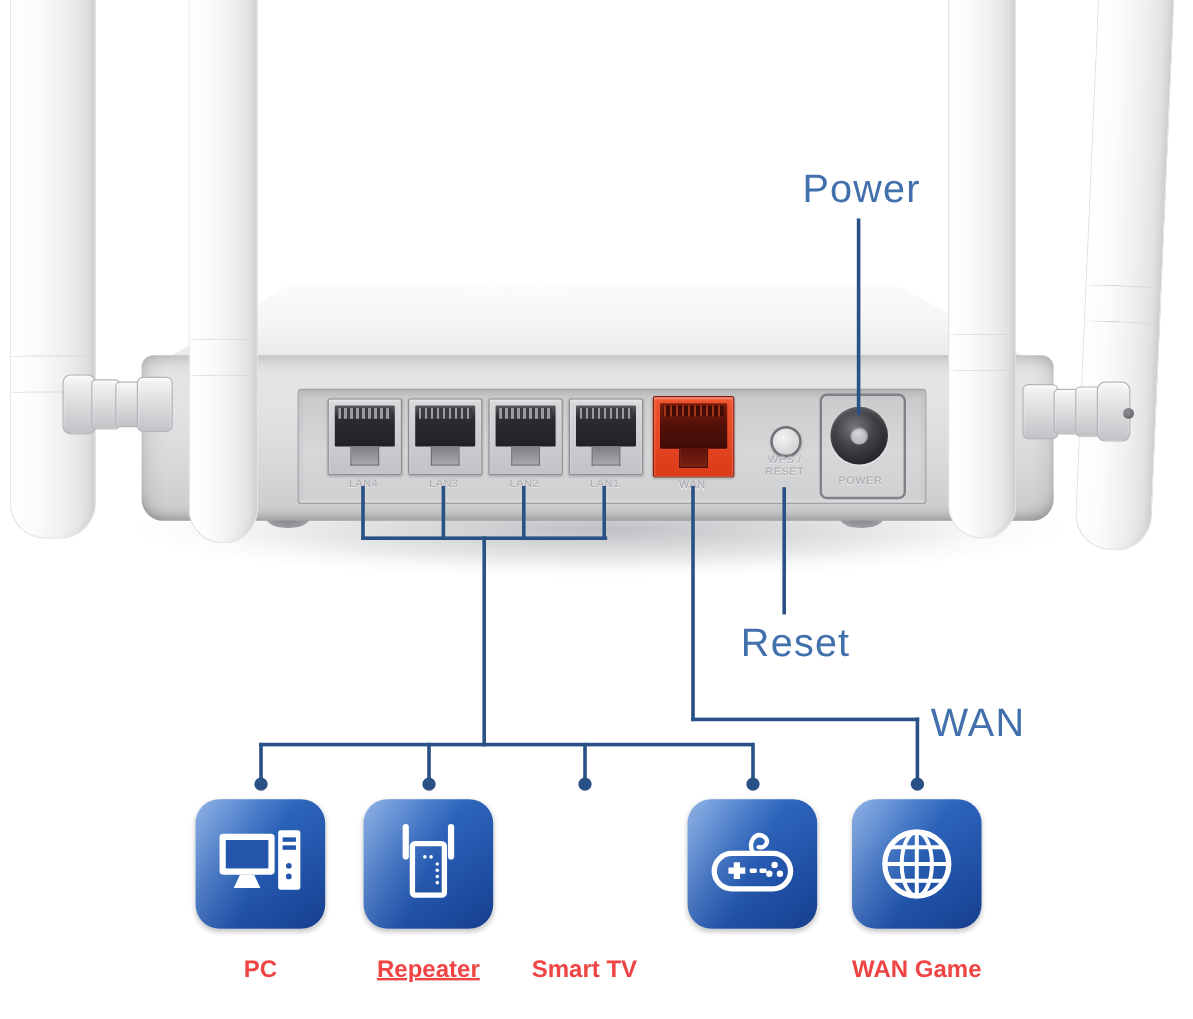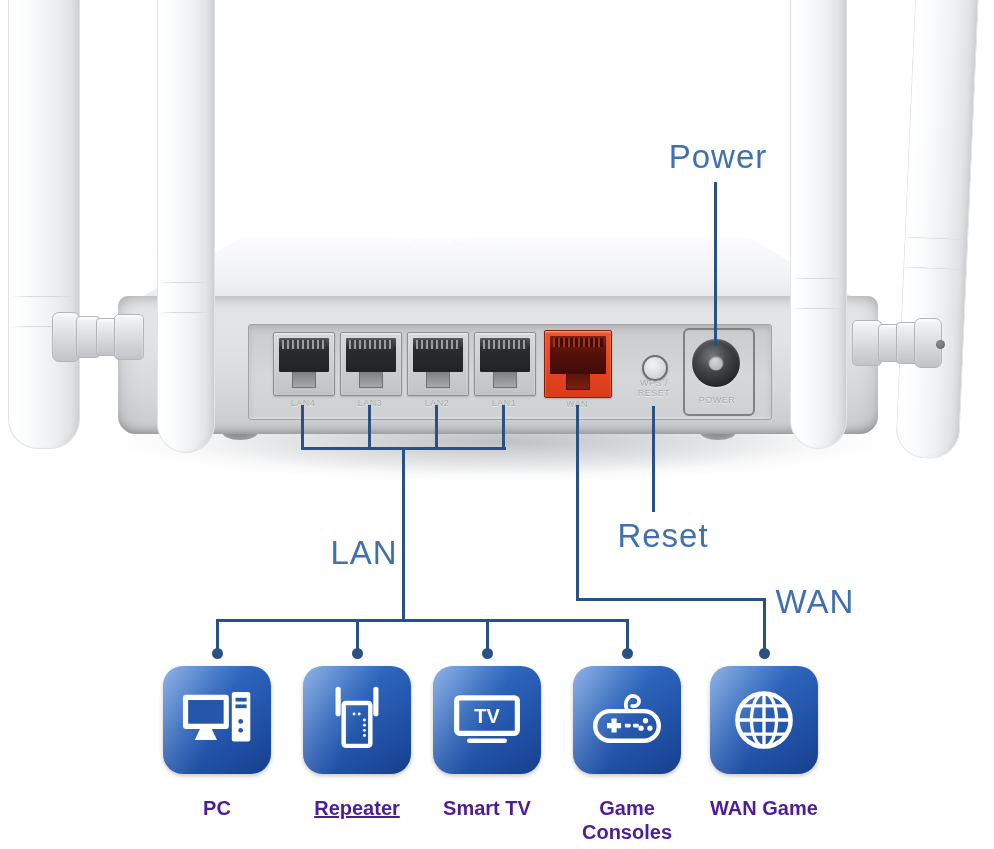--- a/index.html
+++ b/index.html
@@ -87,21 +87,21 @@
     font-size:33px;letter-spacing:1px;}
 
   
   .tile{position:absolute;top:666px;width:108px;height:108px;border-radius:20px;z-index:5;
     background:linear-gradient(145deg,#4a83d6 0%,#2c63b9 38%,#1f4fa4 72%,#173f8c 100%);
     box-shadow:0 2px 4px rgba(0,0,0,.22);}
   .tile::before{content:"";position:absolute;inset:0;border-radius:inherit;
     background:linear-gradient(115deg,rgba(255,255,255,.38),rgba(255,255,255,.10) 34%,transparent 52%);}
   .tile svg{position:absolute;left:17px;top:17px;}
   .tile-label{position:absolute;top:796px;width:140px;z-index:5;text-align:center;
-    color:#4c1d95;font-size:20px;font-weight:bold;line-height:1.2;white-space:pre-line;}
+    color:#ef4444;font-size:20px;font-weight:bold;line-height:1.2;white-space:pre-line;}
 </style>
 </head>
 <body>
 
 <div class="stage">
 
   <div class="shadow-main"></div>
 
   <div class="antenna" style="left:8px;width:70px;height:452px;">
     <div class="seam" style="top:300px;"></div>
@@ -185,21 +185,20 @@
   <div class="port-label" style="left:340px;top:398px;width:60px;">LAN3</div>
   <div class="port-label" style="left:407px;top:398px;width:60px;">LAN2</div>
   <div class="port-label" style="left:474px;top:398px;width:60px;">LAN1</div>
   <div class="port-label" style="left:547px;top:399px;width:60px;">WAN</div>
   <div class="port-label" style="left:626px;top:378px;width:56px;">WPS /
 RESET</div>
   <div class="port-label" style="left:687px;top:395px;width:60px;">POWER</div>
 
   <div class="callout" style="left:648px;top:138px;">Power</div>
   <div class="callout" style="left:593px;top:517px;">Reset</div>
-  <div class="callout" style="left:294px;top:534px;">LAN</div>
   <div class="callout" style="left:745px;top:583px;">WAN</div>
 
   <div class="cl" style="left:714px;top:182px;width:3px;height:164px;"></div>
   <div class="cl" style="left:652px;top:406px;width:3px;height:106px;"></div>
 
   <div class="cl" style="left:301px;top:405px;width:3px;height:45px;"></div>
   <div class="cl" style="left:368px;top:405px;width:3px;height:45px;"></div>
   <div class="cl" style="left:435px;top:405px;width:3px;height:45px;"></div>
   <div class="cl" style="left:502px;top:405px;width:3px;height:45px;"></div>
   <div class="cl" style="left:301px;top:447px;width:205px;height:3px;"></div>
@@ -244,27 +243,20 @@
       <g fill="#ffffff">
         <circle cx="46" cy="42" r="2"></circle>
           <circle cx="53" cy="42" r="2"></circle>
         <circle cx="60" cy="50" r="2"></circle>
           <circle cx="60" cy="57" r="2"></circle>
         <circle cx="60" cy="64" r="2"></circle>
           <circle cx="60" cy="71" r="2"></circle>
       </g>
     </svg>
   </div>
-  <div class="tile" style="left:433px;">
-    <svg width="74" height="74" viewBox="0 0 100 100">
-      <rect x="9" y="20" width="82" height="48" rx="4" fill="none" stroke="#ffffff" stroke-width="7"></rect>
-      <text x="50" y="54" text-anchor="middle" font-size="27" font-weight="bold" fill="#ffffff" font-family="Liberation Sans, sans-serif">TV</text>
-      <rect x="23" y="75" width="54" height="6" rx="3" fill="#ffffff"></rect>
-    </svg>
-  </div>
   <div class="tile" style="left:573px;">
     <svg width="74" height="74" viewBox="0 0 100 100">
       <path d="M50 36 C45 25 53 15 61 18 C70 21 67 33 57 31" fill="none" stroke="#ffffff" stroke-width="5" stroke-linecap="round"></path>
       <rect x="7" y="38" width="86" height="40" rx="20" fill="none" stroke="#ffffff" stroke-width="6"></rect>
       <path d="M23 54 h6 v-6 h7 v6 h6 v7 h-6 v6 h-7 v-6 h-6 z" fill="#ffffff"></path>
       <rect x="47" y="55" width="8" height="5" rx="1.5" fill="#ffffff"></rect>
       <rect x="58" y="55" width="8" height="5" rx="1.5" fill="#ffffff"></rect>
       <circle cx="75" cy="51" r="3.6" fill="#ffffff"></circle>
       <circle cx="69" cy="61" r="3.6" fill="#ffffff"></circle>
       <circle cx="81" cy="61" r="3.6" fill="#ffffff"></circle>
@@ -279,17 +271,15 @@
         <line x1="14" y1="50" x2="86" y2="50" stroke-width="4.5"></line>
         <line x1="20" y1="31" x2="80" y2="31" stroke-width="4.5"></line>
         <line x1="20" y1="69" x2="80" y2="69" stroke-width="4.5"></line>
       </g>
     </svg>
   </div>
 
   <div class="tile-label" style="left:147px;">PC</div>
   <div class="tile-label" style="left:287px;text-decoration:underline;">Repeater</div>
   <div class="tile-label" style="left:417px;">Smart TV</div>
-  <div class="tile-label" style="left:557px;">Game
-Consoles</div>
   <div class="tile-label" style="left:694px;">WAN Game</div>
 
 </div>
 
 </body></html>

